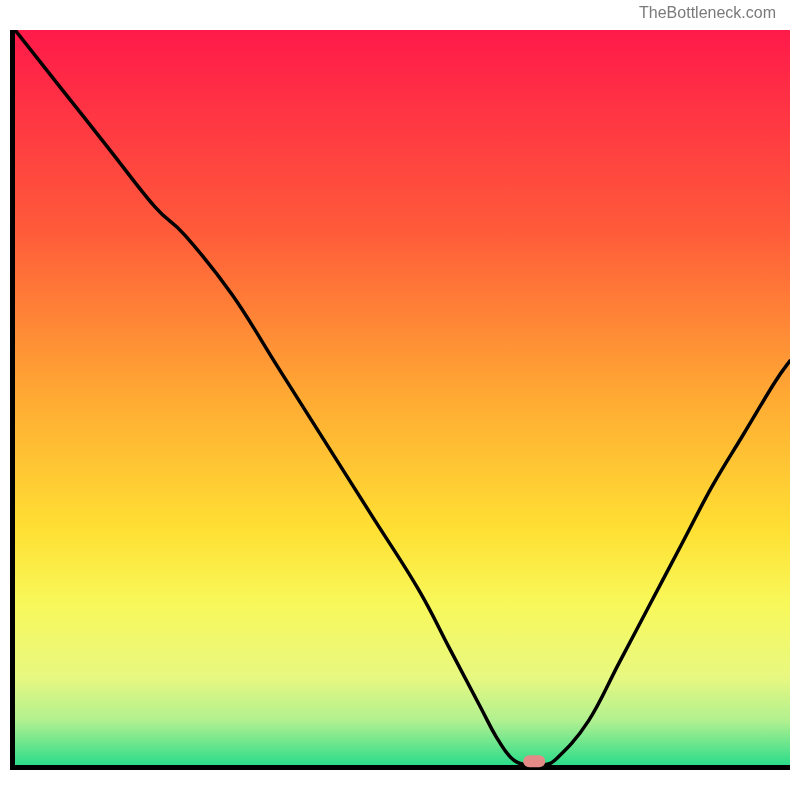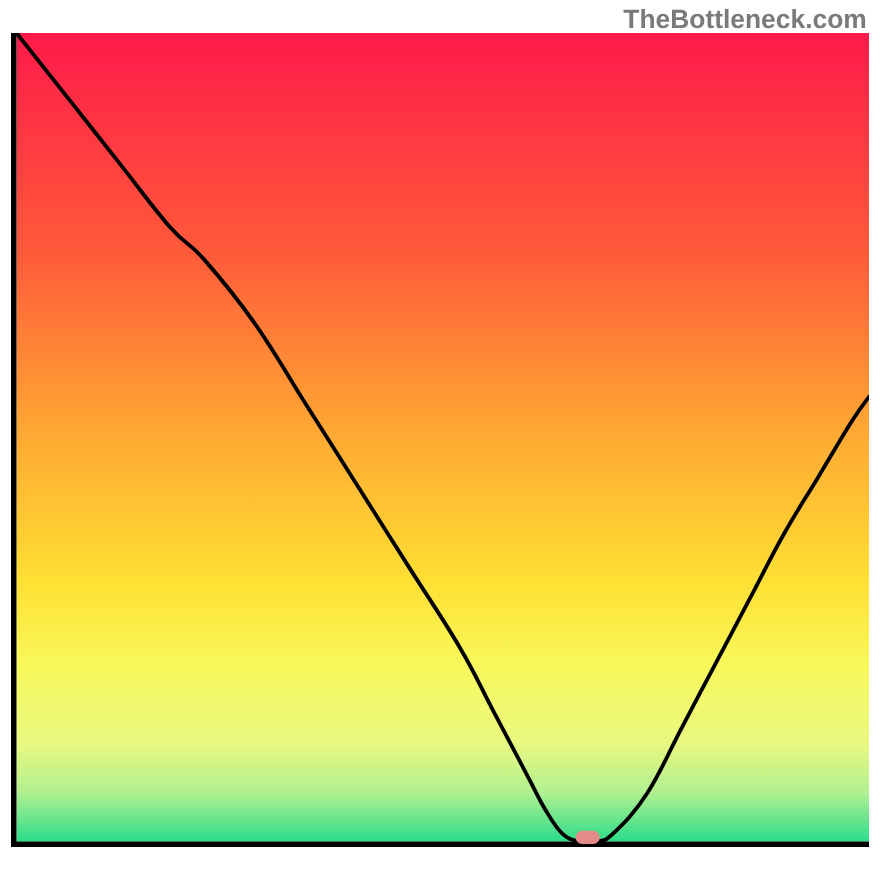--- a/index.html
+++ b/index.html
@@ -12,24 +12,24 @@
   }
   .container {
     width: 800px;
     height: 800px;
     position: relative;
     background: #ffffff;
   }
   .watermark {
     position: absolute;
     top: 4px;
-    right: 12px;
-    font-size: 24px;
+    right: 24px;
+    font-size: 16px;
     color: #7a7a7a;
-    font-weight: 700;
+    font-weight: 400;
     font-family: Arial, sans-serif;
     z-index: 10;
   }
   .plot-area {
     position: absolute;
     left: 10px;
     top: 30px;
     width: 780px;
     height: 740px;
   }

